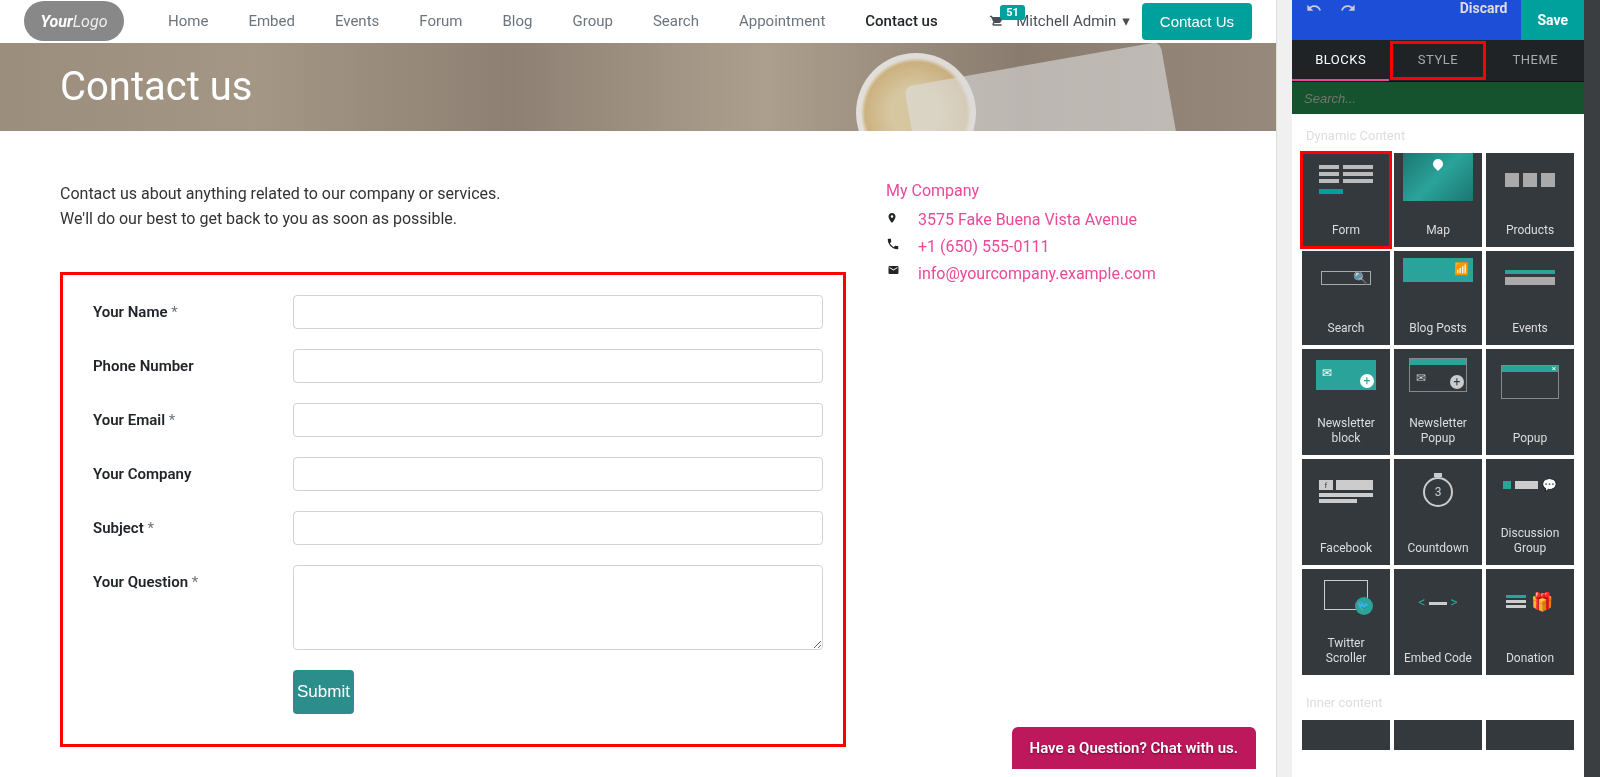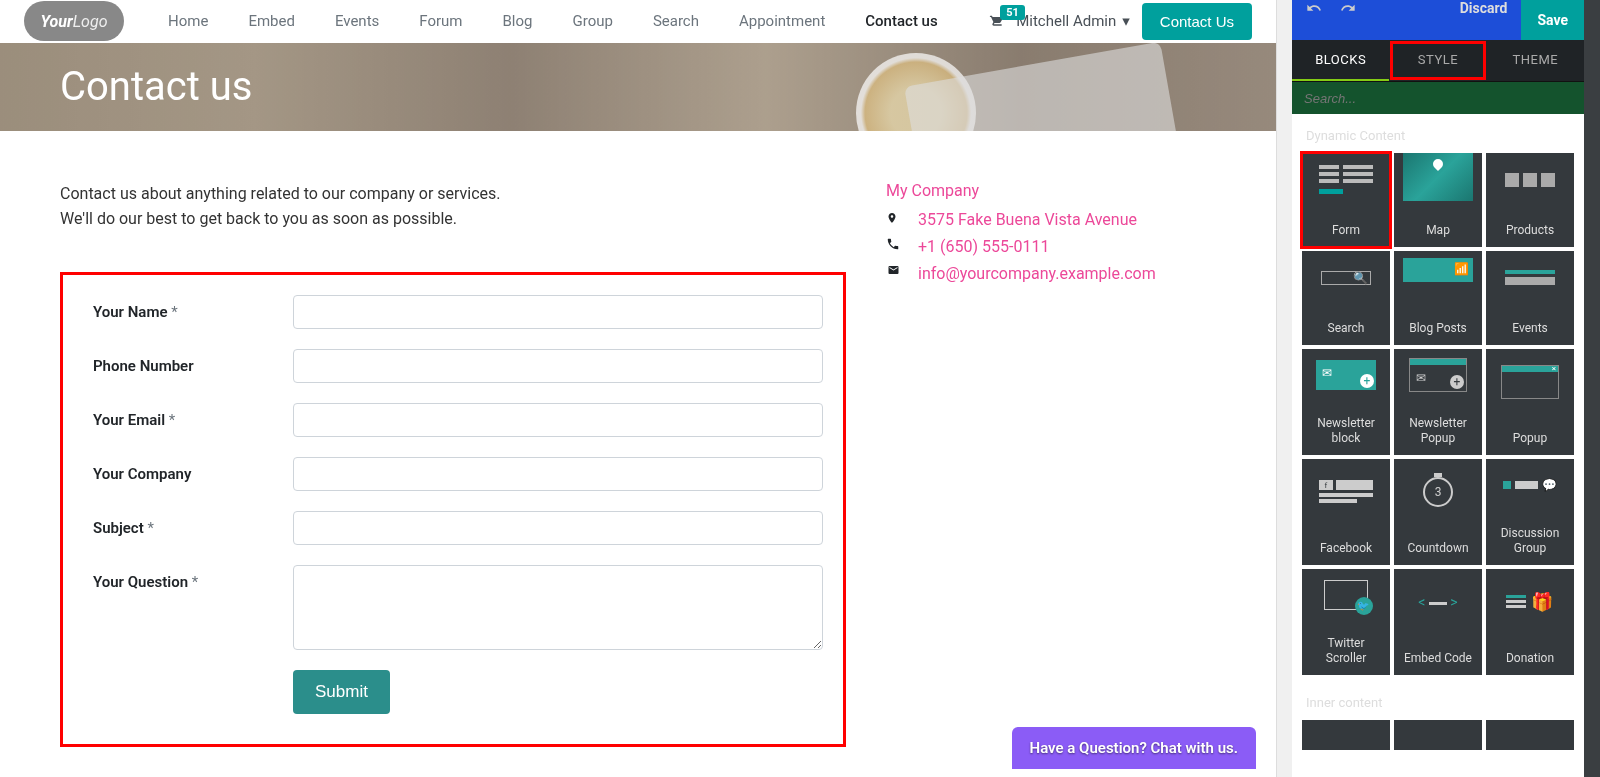--- a/index.html
+++ b/index.html
@@ -32,39 +32,39 @@
   .content { display: flex; padding: 50px 60px 30px 60px; gap: 40px; }
   .left-col { flex: 1; }
   .intro { font-size: 16px; color: #333; line-height: 1.6; margin-bottom: 40px; }
 
   .form-wrap { border: 3px solid #ff0000; padding: 20px 20px 30px 30px; }
   .form-row { display: flex; align-items: flex-start; margin-bottom: 20px; }
   .form-row label { width: 200px; font-weight: 600; font-size: 15px; padding-top: 8px; color: #212529;}
   .form-row .req { color: #6c757d; font-weight: normal; }
   .form-row input, .form-row textarea { flex: 1; max-width: 540px; padding: 8px 10px; border: 1px solid #ced4da; border-radius: 4px; font-size: 14px; }
   .form-row textarea { height: 85px; resize: both; }
-  .submit-btn { margin-left: 200px; background: #2b8e8b; color: #fff; border: none; padding: 12px 22px; border-radius: 4px; font-size: 17px; cursor: pointer; }
+  .submit-btn { margin-left: 200px; background: #2b8e8b; color: #fff; border: none; padding: 12px 4px; border-radius: 4px; font-size: 17px; cursor: pointer; }
 
   .right-col { width: 330px; font-size: 16px; color: #ec4899; }
   .right-col .company-name { margin-bottom: 10px; }
   .info-line { display: flex; gap: 16px; margin-bottom: 8px; align-items: flex-start; }
   .info-line .ico { width: 16px; text-align: center; color: #212529; font-size: 15px; }
 
-  .chat-widget { position: absolute; bottom: 8px; right: 20px; background: #8b5cf6; color: #fff; padding: 12px 18px; border-radius: 6px 6px 0 0; font-weight: 600; font-size: 15px; text-shadow: 0 1px 2px rgba(0,0,0,0.5); }
+  .chat-widget { position: absolute; bottom: 8px; right: 20px; background: #be185d; color: #fff; padding: 12px 18px; border-radius: 6px 6px 0 0; font-weight: 600; font-size: 15px; text-shadow: 0 1px 2px rgba(0,0,0,0.5); }
 
   
   .sp-top { display: flex; align-items: flex-start; background: #1d4ed8; height: 40px; font-weight: bold; }
   .sp-top .hist { display:flex; gap: 18px; padding: 0 14px; color: #ccc; font-size: 16px;}
   .sp-top .spacer { flex: 1; }
   .sp-top .discard { color: #ddd; padding: 0 14px; font-size: 14px; cursor: pointer; }
   .sp-top .save { background: #00a09d; color: #fff; padding: 0 16px; height: 40px; display: flex; align-items: center; font-size: 14px; cursor: pointer; }
 
   .sp-tabs { display: flex; background: #1f2326; border-bottom: 1px solid #111; }
   .sp-tabs .tab { flex: 1; text-align: center; padding: 12px 0; color: #aaa; font-size: 13px; letter-spacing: 0.5px; cursor: pointer; }
-  .sp-tabs .tab.active { color: #fff; border-bottom: 2px solid #84cc16; }
+  .sp-tabs .tab.active { color: #fff; border-bottom: 2px solid #ec4899; }
   .sp-tabs .tab.highlight { outline: 3px solid #ff0000; outline-offset: -4px; }
 
   .sp-search { background: #14532d; padding: 8px 12px; }
   .sp-search input { width: 100%; background: transparent; border: none; color: #ccc; font-style: italic; font-size: 13px; outline: none; }
 
   .sp-body { flex: 1; overflow-y: auto; padding: 8px 10px; }
   .sp-section-title { color: #ddd; font-size: 13px; padding: 6px 4px 10px 4px; }
 
   .block-grid { display: grid; grid-template-columns: repeat(3, 1fr); gap: 4px; }
   .block-item { background: #34393d; display: flex; flex-direction: column; align-items: center; justify-content: flex-end; height: 94px; padding: 6px 4px 10px 4px; color: #ddd; font-size: 12px; text-align: center; cursor: grab; position: relative; }

